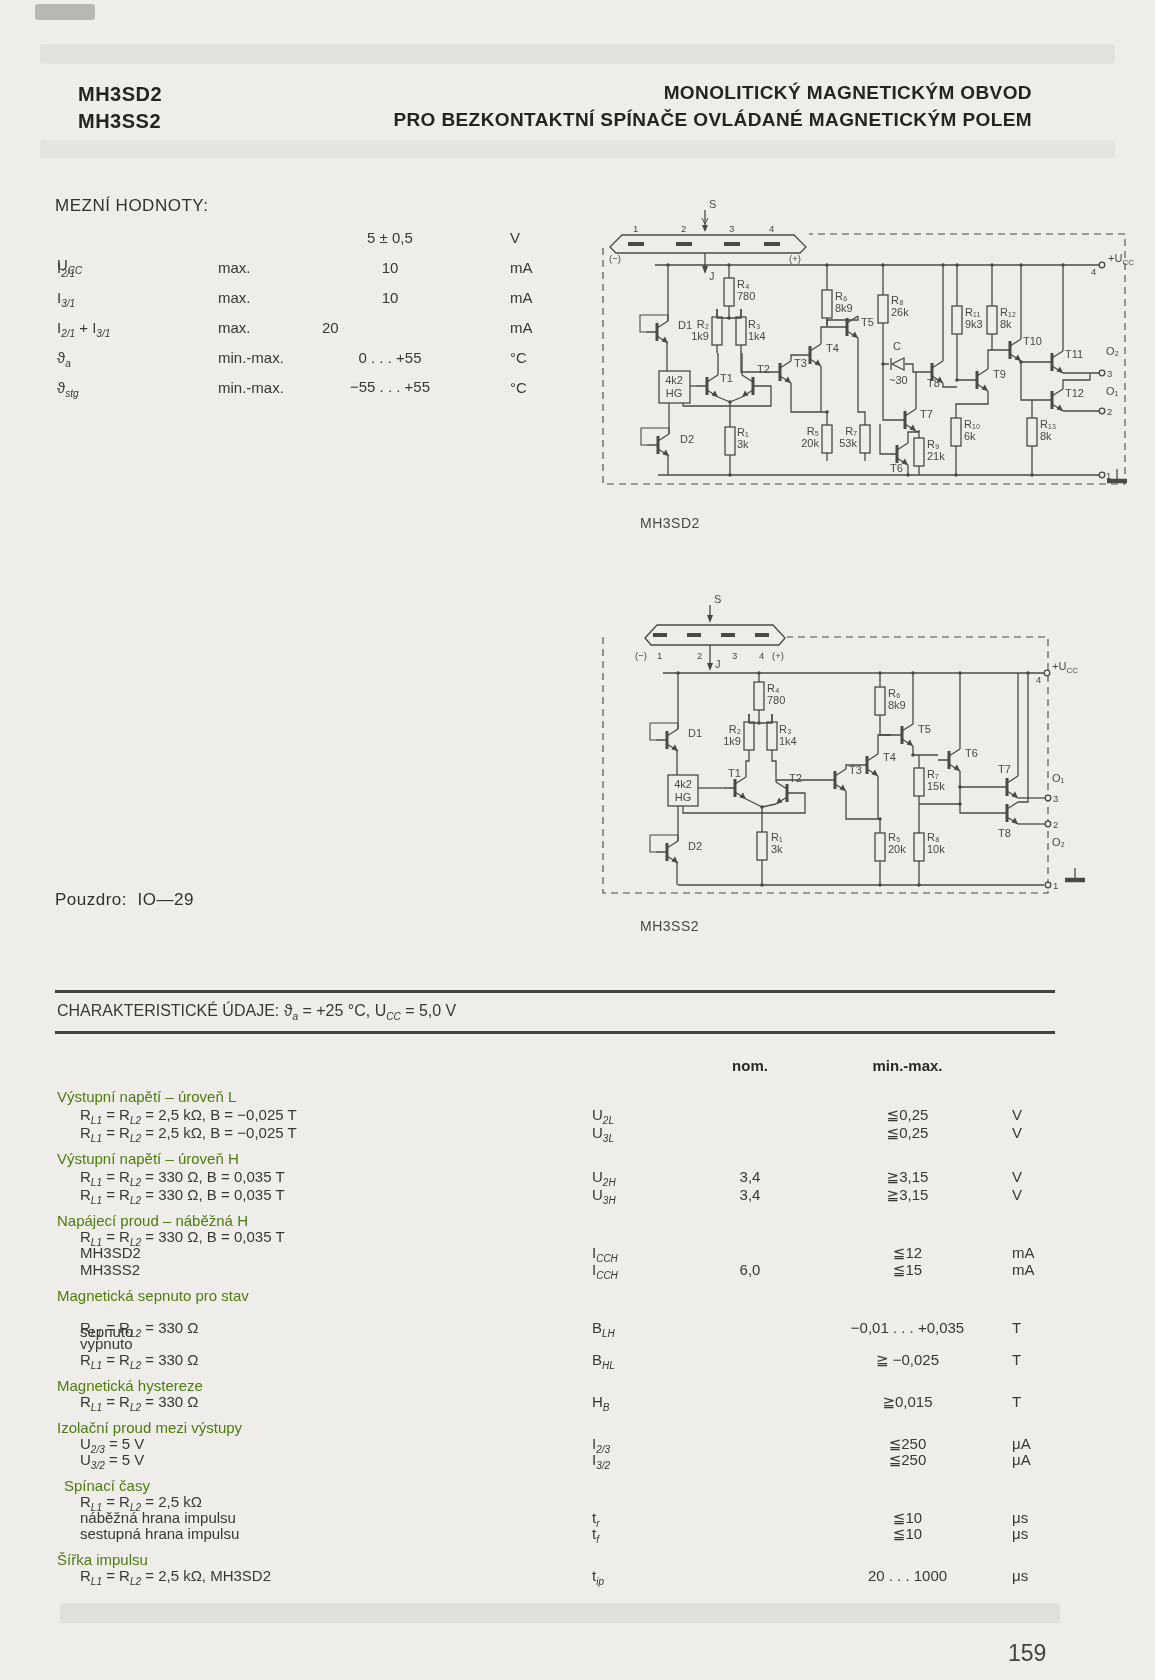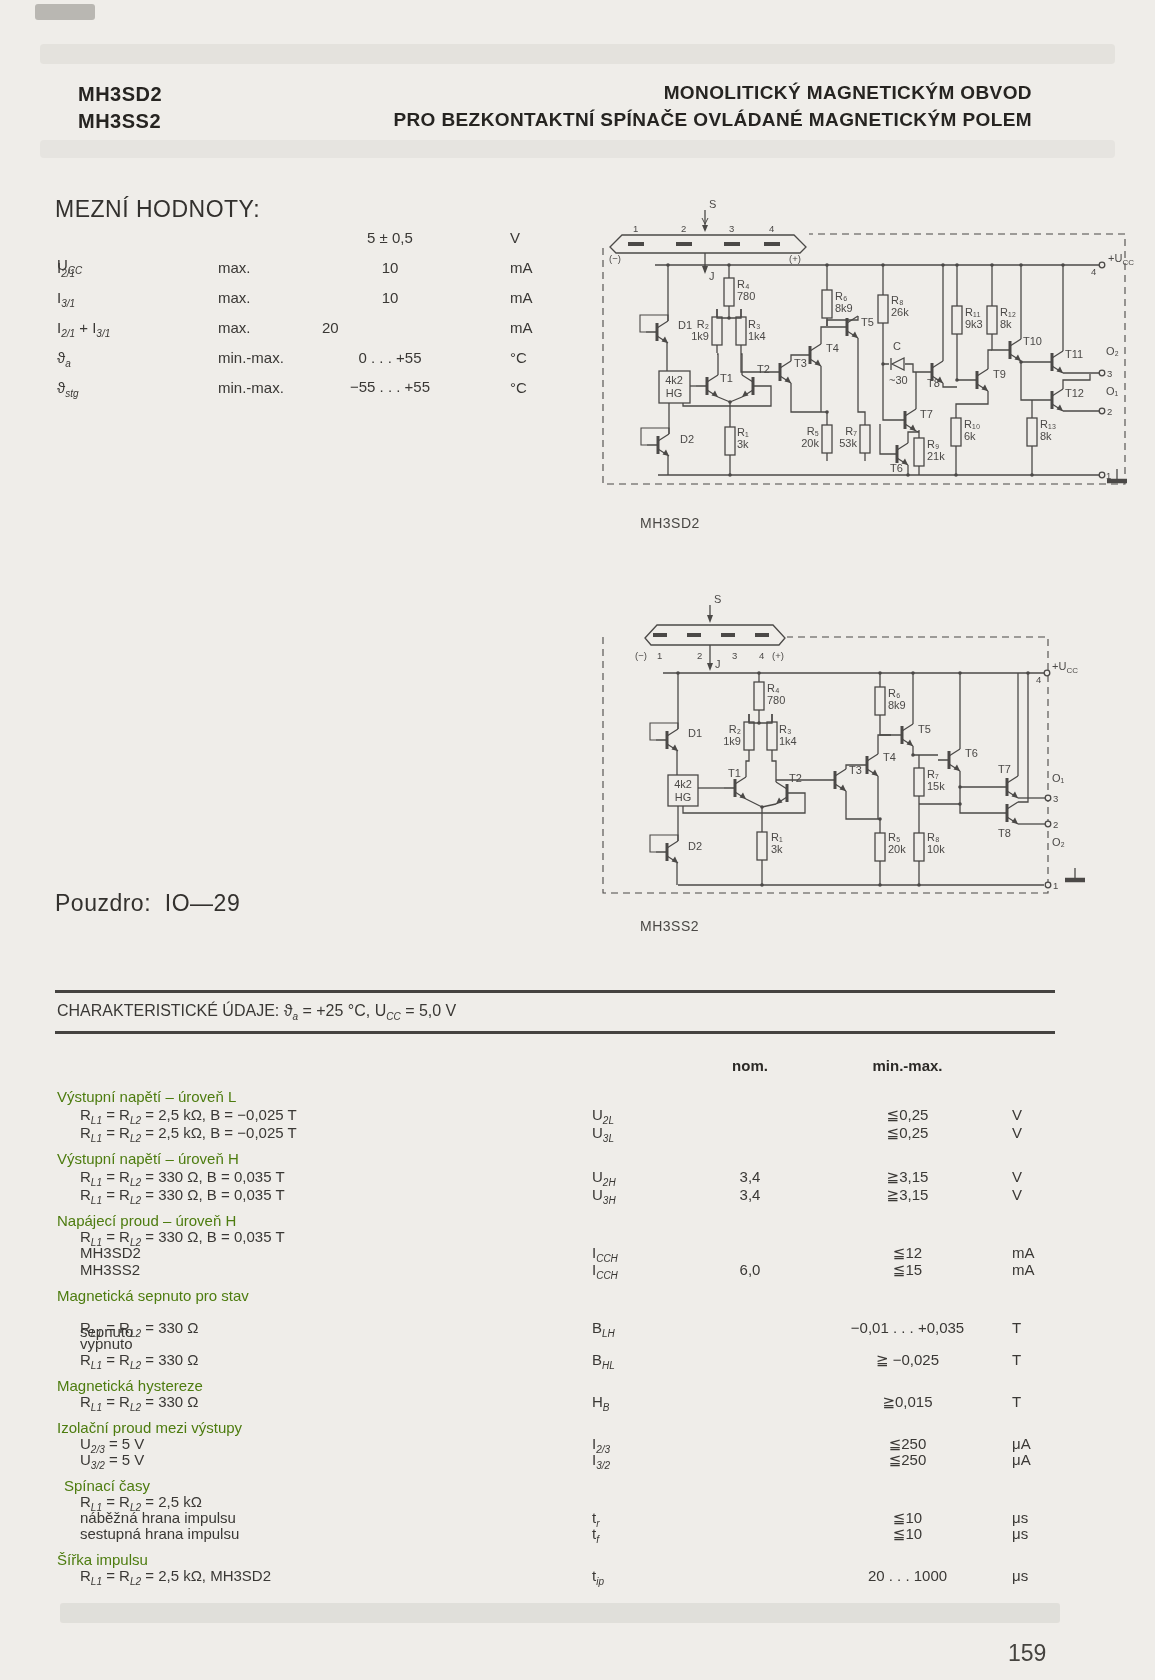--- a/index.html
+++ b/index.html
@@ -8,21 +8,21 @@
   .band{position:absolute;background:#dbd9d4;}
   .ln{position:absolute;white-space:nowrap;font-size:15px;line-height:17px;color:#3a3835;}
   .grp{color:#4d7c0f;}
   .sym{left:592px;}
   .nom{left:690px;width:120px;text-align:center;}
   .mm{left:825px;width:165px;text-align:center;}
   .unit{left:1012px;}
   sub{font-size:10px;font-style:italic;line-height:0;}
   .hdr-part{position:absolute;left:78px;font-size:20px;font-weight:bold;color:#262421;letter-spacing:.5px;}
   .hdr-title{position:absolute;left:340px;width:692px;text-align:right;font-size:19px;font-weight:bold;color:#262421;letter-spacing:.4px;}
-  .h2{position:absolute;font-size:23px;color:#33312e;letter-spacing:.5px;}
+  .h2{position:absolute;font-size:17px;color:#33312e;letter-spacing:.5px;}
   .rule{position:absolute;background:#454340;height:3px;}
   .caption{position:absolute;font-size:14px;color:#4a4845;letter-spacing:.5px;}
   .pgnum{position:absolute;font-size:23px;color:#45433f;}
   svg{position:absolute;}
   svg text{font-family:"Liberation Sans","DejaVu Sans",sans-serif;fill:#4b4947;}
   .ct{font-size:11px;}
   .cp{font-size:9.5px;}
   .colhead{font-weight:bold;font-size:15px;color:#2c2a27;}
 </style>
 </head>
@@ -450,21 +450,21 @@
 <div class="ln sym" style="top:1168px;"><span>U</span><sub>2H</sub></div>
 <div class="ln nom" style="top:1168px;">3,4</div>
 <div class="ln mm" style="top:1168px;">≧3,15</div>
 <div class="ln unit" style="top:1168px;">V</div>
 <div class="ln" style="left:80px;top:1186px;"><span>R</span><sub>L1</sub><span> = R</span><sub>L2</sub><span> = 330 Ω, B = 0,035 T</span></div>
 <div class="ln sym" style="top:1186px;"><span>U</span><sub>3H</sub></div>
 <div class="ln nom" style="top:1186px;">3,4</div>
 <div class="ln mm" style="top:1186px;">≧3,15</div>
 <div class="ln unit" style="top:1186px;">V</div>
 
-<div class="ln grp" style="left:57px;top:1212px;">Napájecí proud – úroveň H</div>
+<div class="ln grp" style="left:57px;top:1212px;">Napájecí proud – náběžná H</div>
 <div class="ln" style="left:80px;top:1228px;"><span>R</span><sub>L1</sub><span> = R</span><sub>L2</sub><span> = 330 Ω, B = 0,035 T</span></div>
 <div class="ln" style="left:80px;top:1244px;">MH3SD2</div>
 <div class="ln sym" style="top:1244px;"><span>I</span><sub>CCH</sub></div>
 <div class="ln mm" style="top:1244px;">≦12</div>
 <div class="ln unit" style="top:1244px;">mA</div>
 <div class="ln" style="left:80px;top:1261px;">MH3SS2</div>
 <div class="ln sym" style="top:1261px;"><span>I</span><sub>CCH</sub></div>
 <div class="ln nom" style="top:1261px;">6,0</div>
 <div class="ln mm" style="top:1261px;">≦15</div>
 <div class="ln unit" style="top:1261px;">mA</div>

